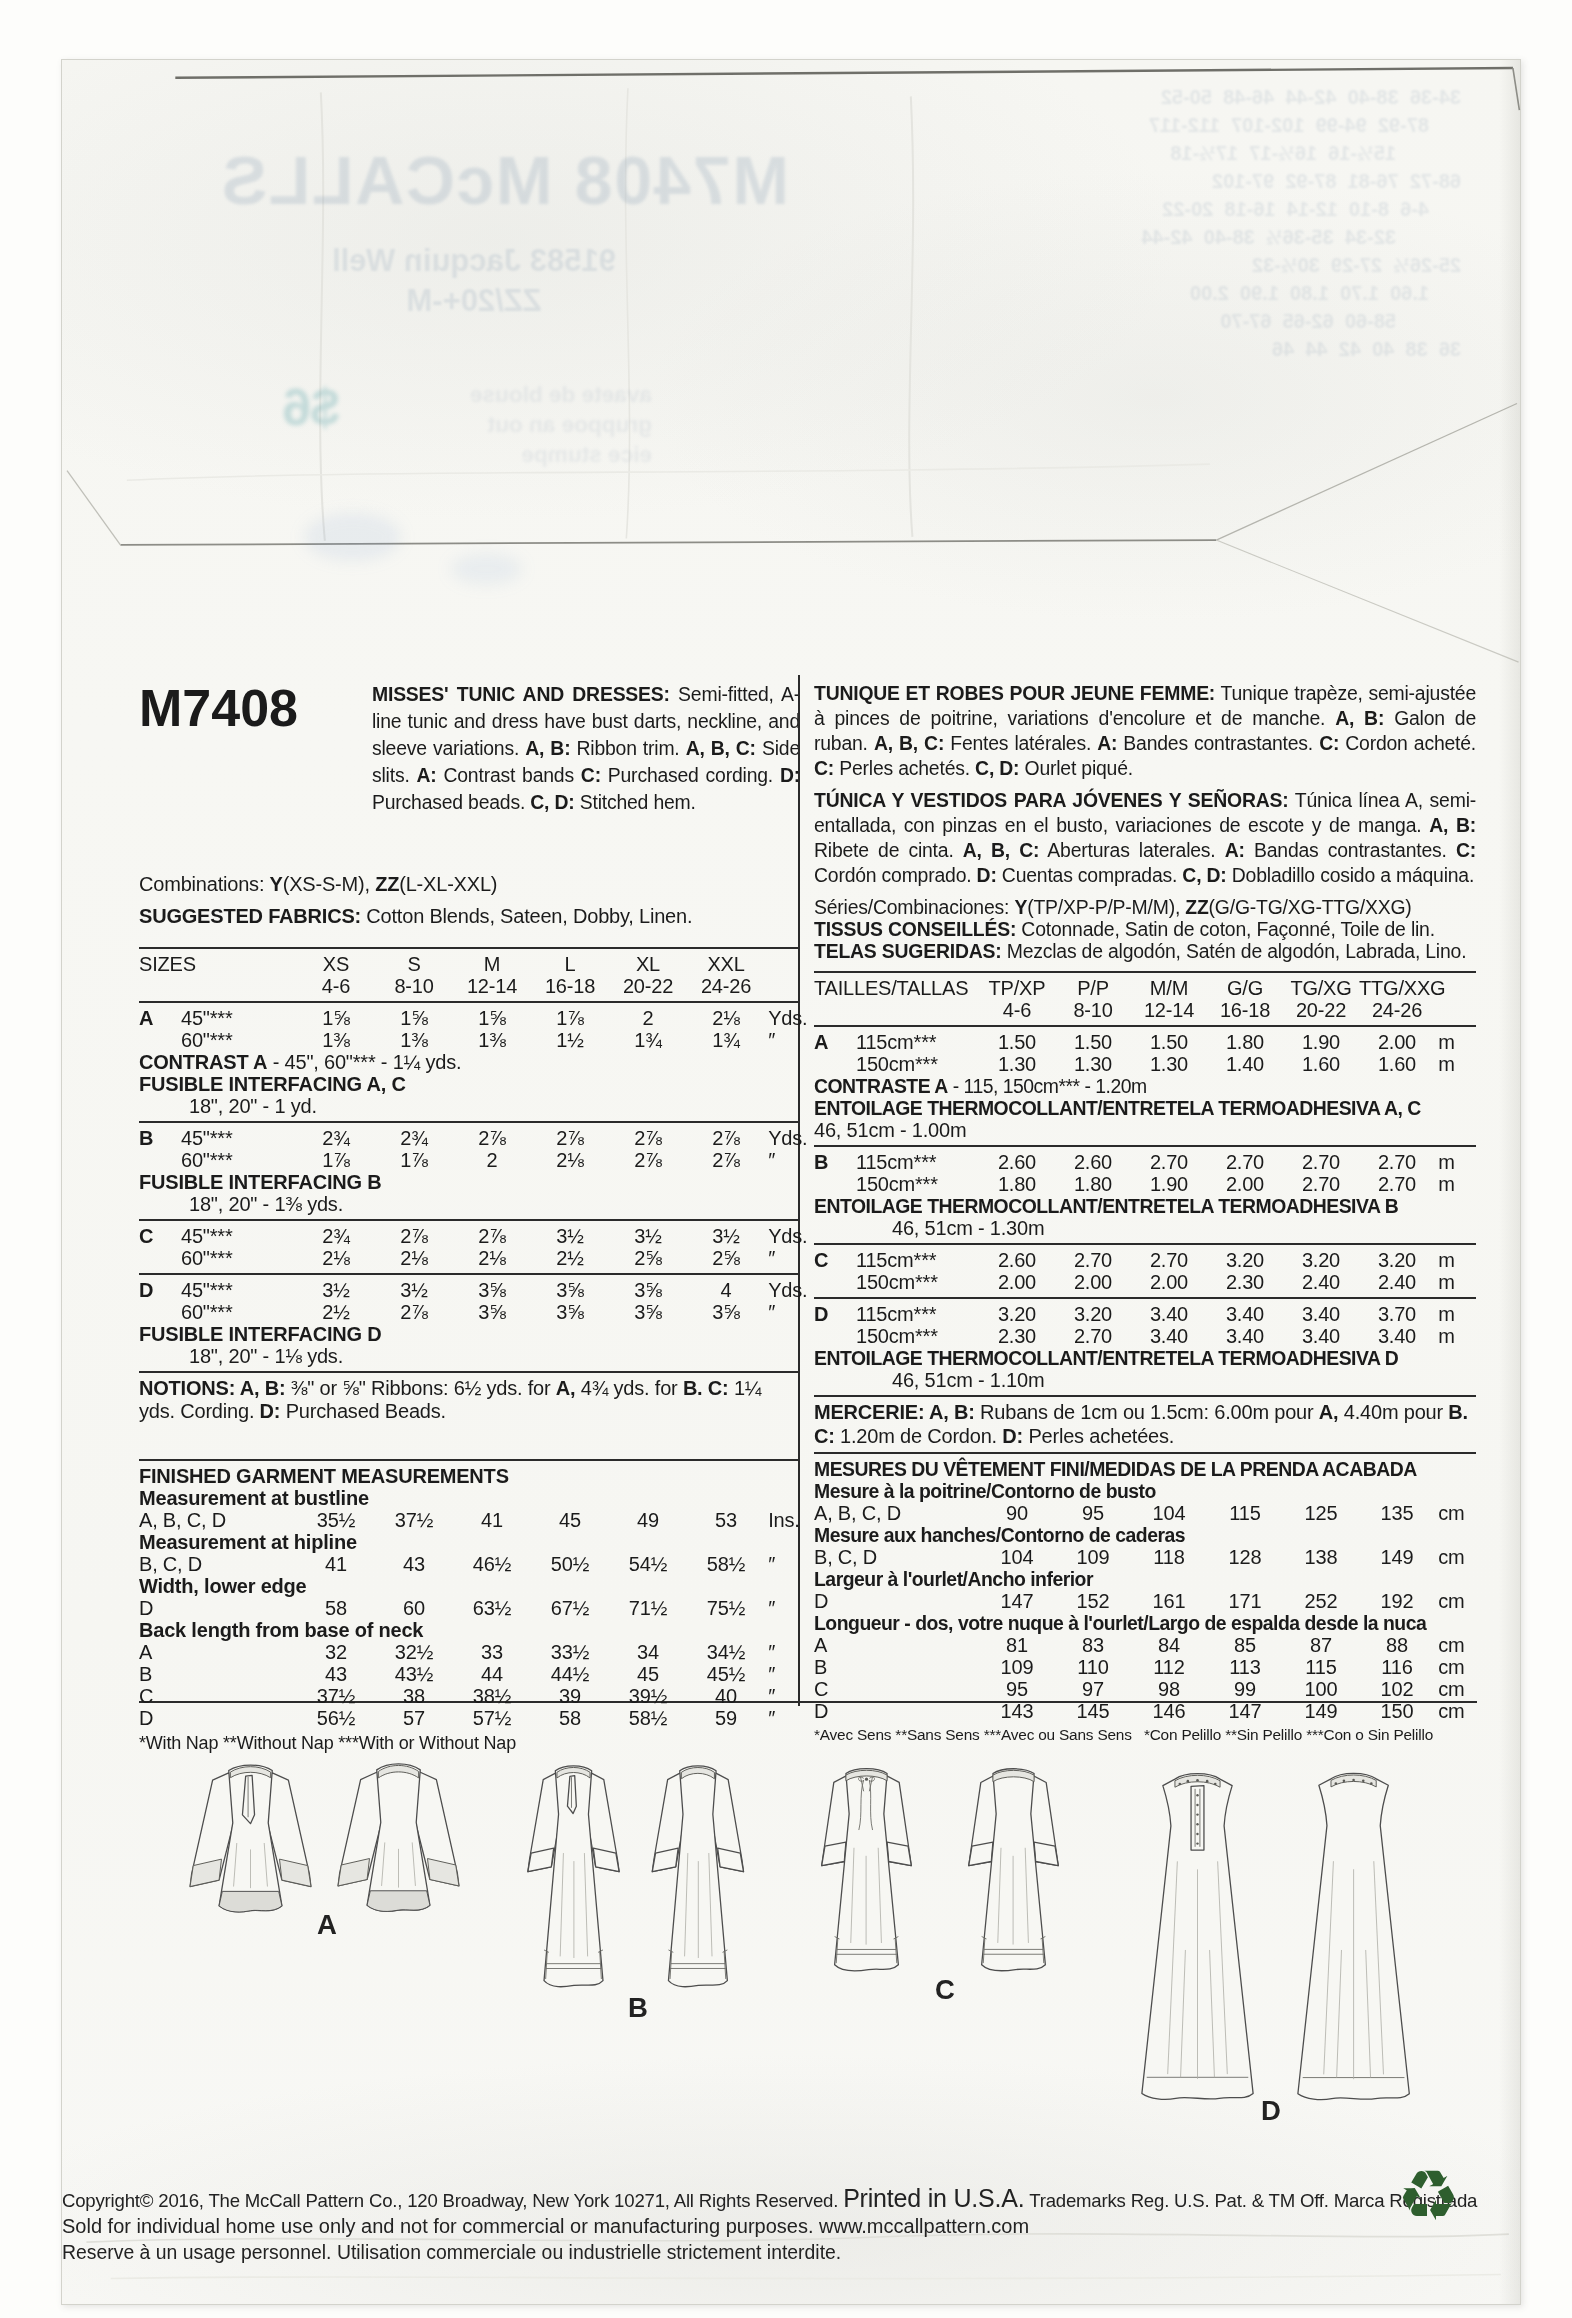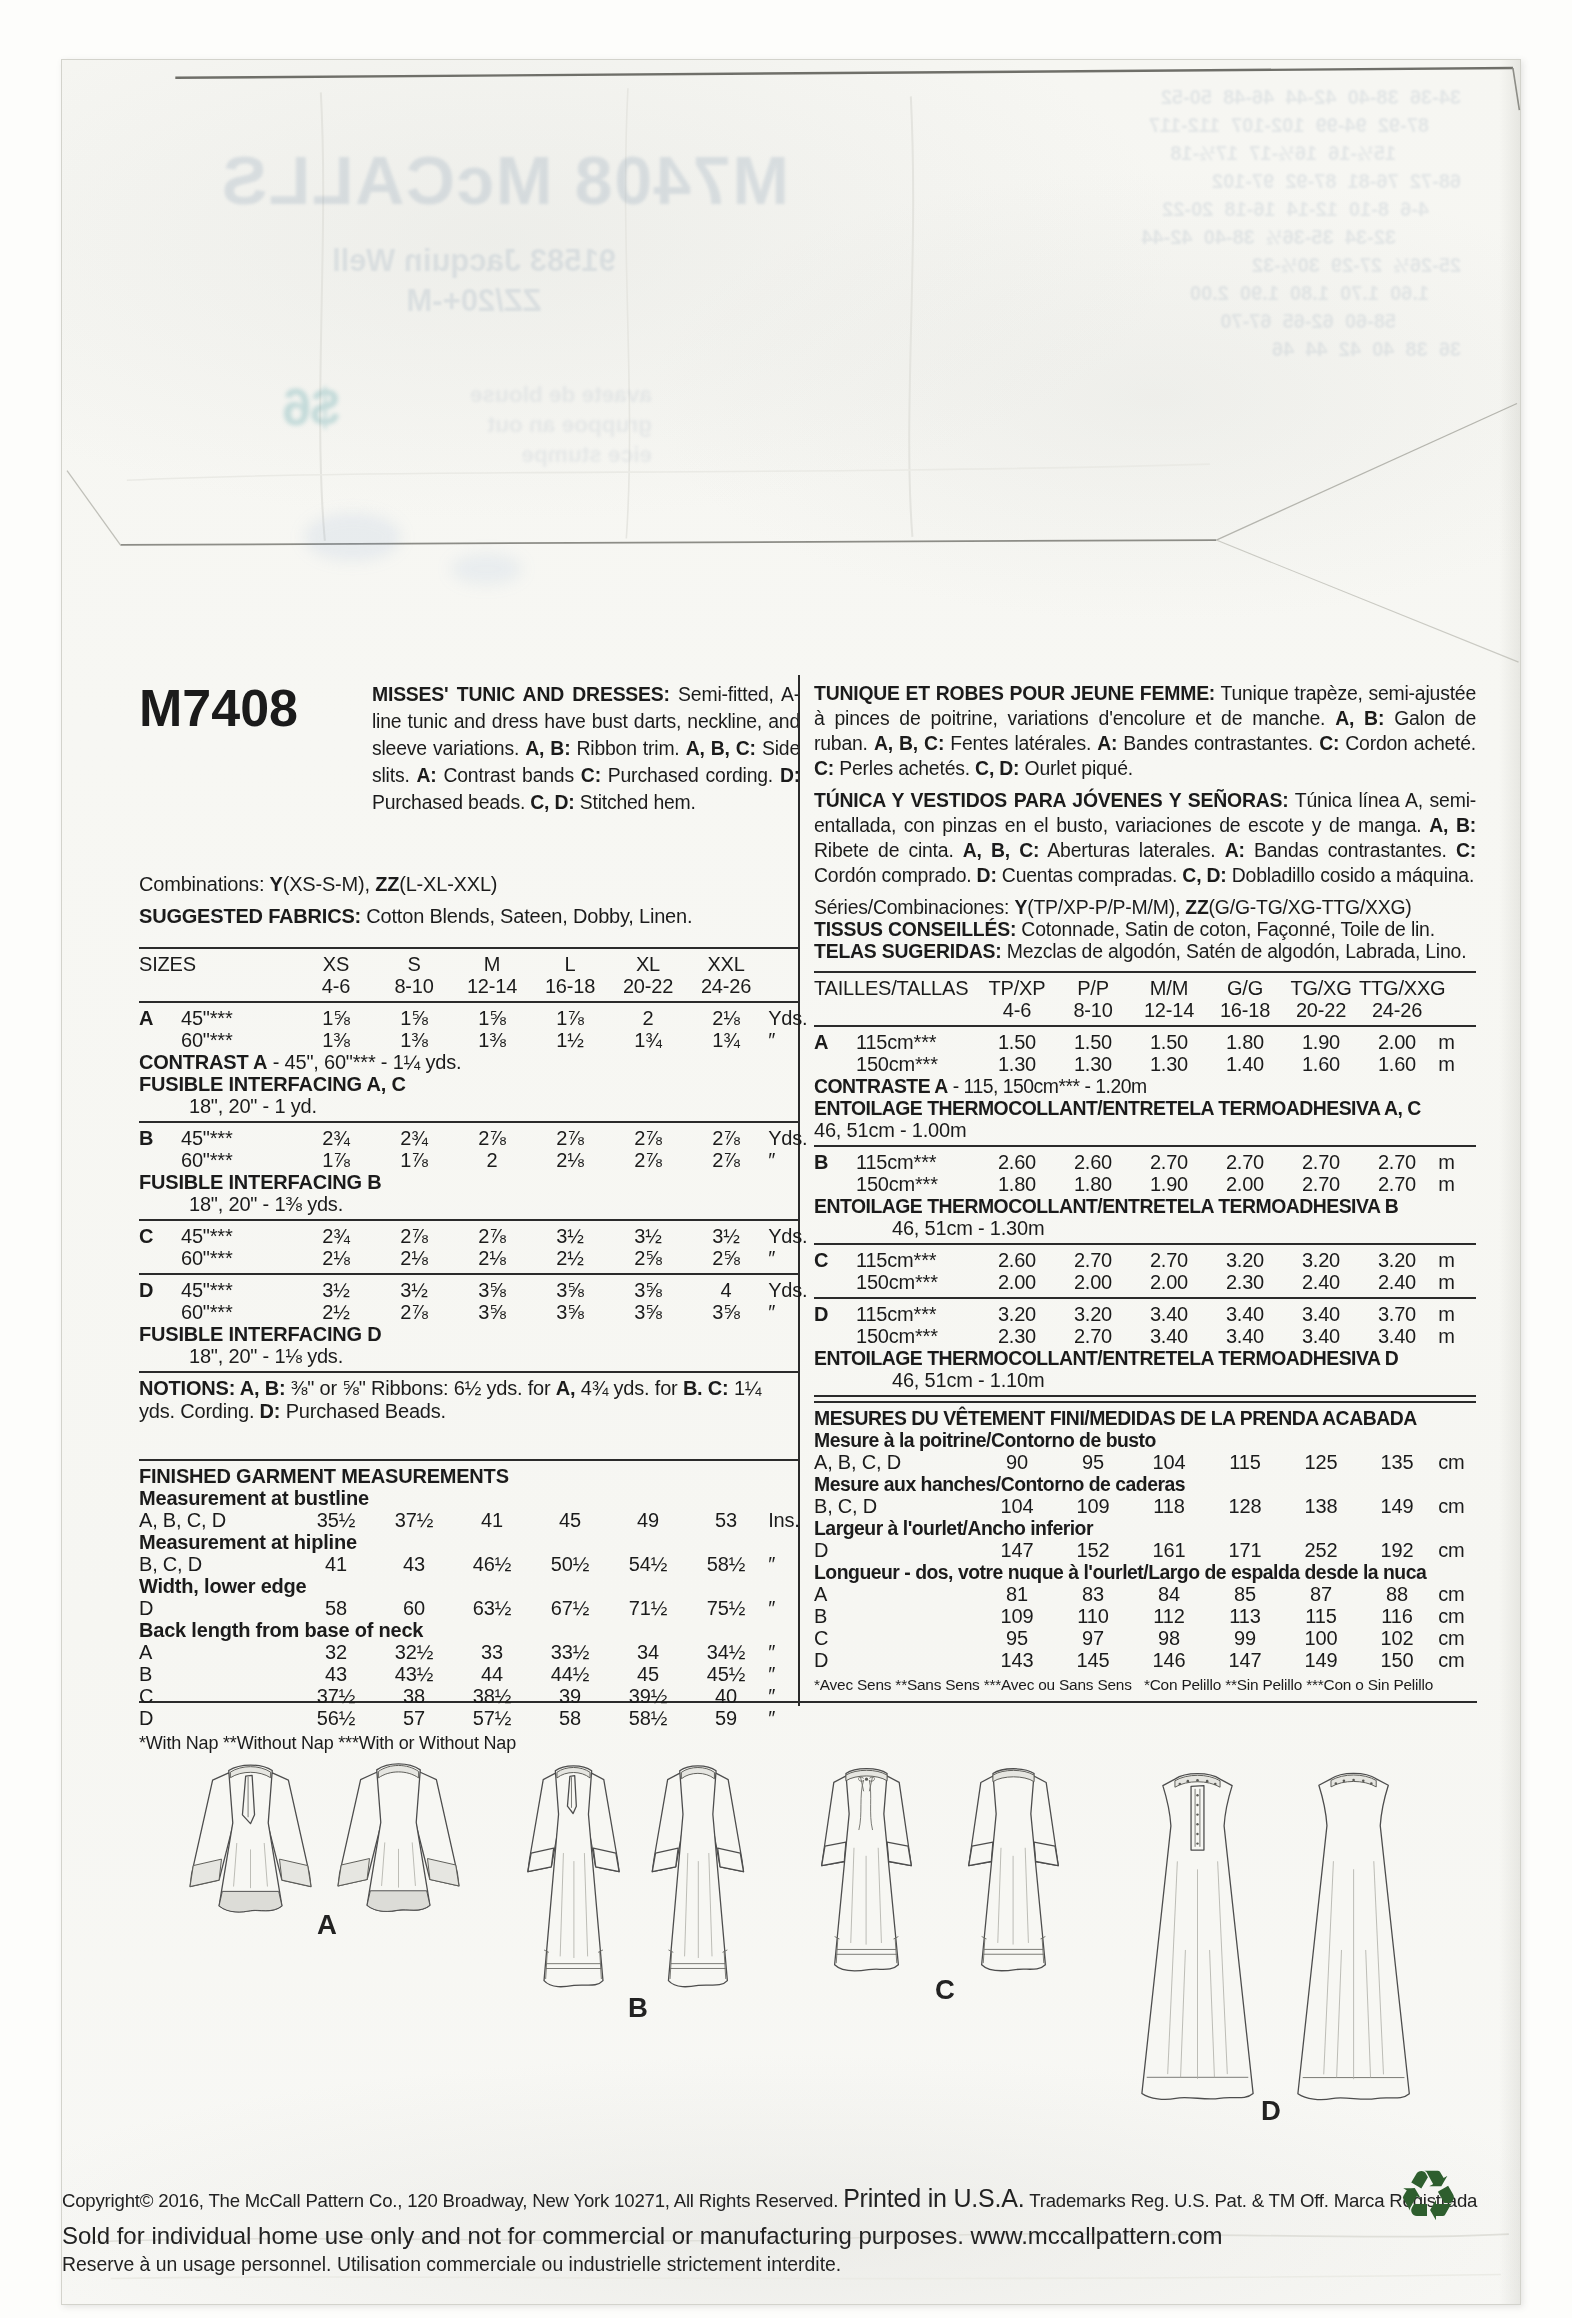--- a/index.html
+++ b/index.html
@@ -77,21 +77,21 @@
   .shade{fill:#dcdcd7;stroke:#4d4d4d;stroke-width:1.2;stroke-linejoin:round;}
   .band{fill:#e6e6e1;stroke:#5a5a55;stroke-width:1.2;}
   .thin{fill:none;stroke:#6b6b66;stroke-width:1.1;}
   .dl{fill:none;stroke:#aeaea7;stroke-width:1;}
   .dot{fill:#5a5a55;}
 
   
   .footer{position:absolute;left:0;top:2124px;width:1460px;text-align:left;color:#222;}
   .f1{font-size:18.6px;letter-spacing:-0.2px;}
   .f1 .printed{font-size:25px;}
-  .f2{font-size:24px;margin-top:9px;}
+  .f2{font-size:20px;margin-top:2px;}
   .f3{font-size:19.4px;margin-top:3.2px;}
   .recycle{position:absolute;left:1335px;top:2101px;font-size:70px;line-height:70px;font-weight:normal;}
 </style>
 </head>
 <body>
 
 <div class="scan">
   <div class="envelope">
 
     <svg class="lines-overlay" width="1460" height="2246" viewBox="0 0 1806 2779">
@@ -457,20 +457,21 @@
                 <span class="c-v">2.70</span>
                 <span class="c-v">3.40</span>
                 <span class="c-v">3.40</span>
                 <span class="c-v">3.40</span>
                 <span class="c-v">3.40</span>
                 <span class="c-u">m</span>
               </div>
               <div class="row r-full"><b>ENTOILAGE THERMOCOLLANT/ENTRETELA TERMOADHESIVA D</b></div>
               <div class="row r-indent">46, 51cm - 1.10m</div>
               <div class="row r-rule"></div>
+              <div class="row r-para"><b>MERCERIE: A, B:</b><span> Rubans de 1cm ou 1.5cm: 6.00m pour </span><b>A,</b><span> 4.40m pour </span><b>B. C:</b><span> 1.20m de Cordon. </span><b>D:</b><span> Perles achetées.</span></div>
               <div class="row r-rule"></div>
               <div class="row r-full"><b>MESURES DU VÊTEMENT FINI/MEDIDAS DE LA PRENDA ACABADA</b></div>
               <div class="row r-full"><b>Mesure à la poitrine/Contorno de busto</b></div>
               <div class="row r-meas grid">
                 <span class="c-label">A, B, C, D</span>
                 <span class="c-v">90</span>
                 <span class="c-v">95</span>
                 <span class="c-v">104</span>
                 <span class="c-v">115</span>
                 <span class="c-v">125</span>

